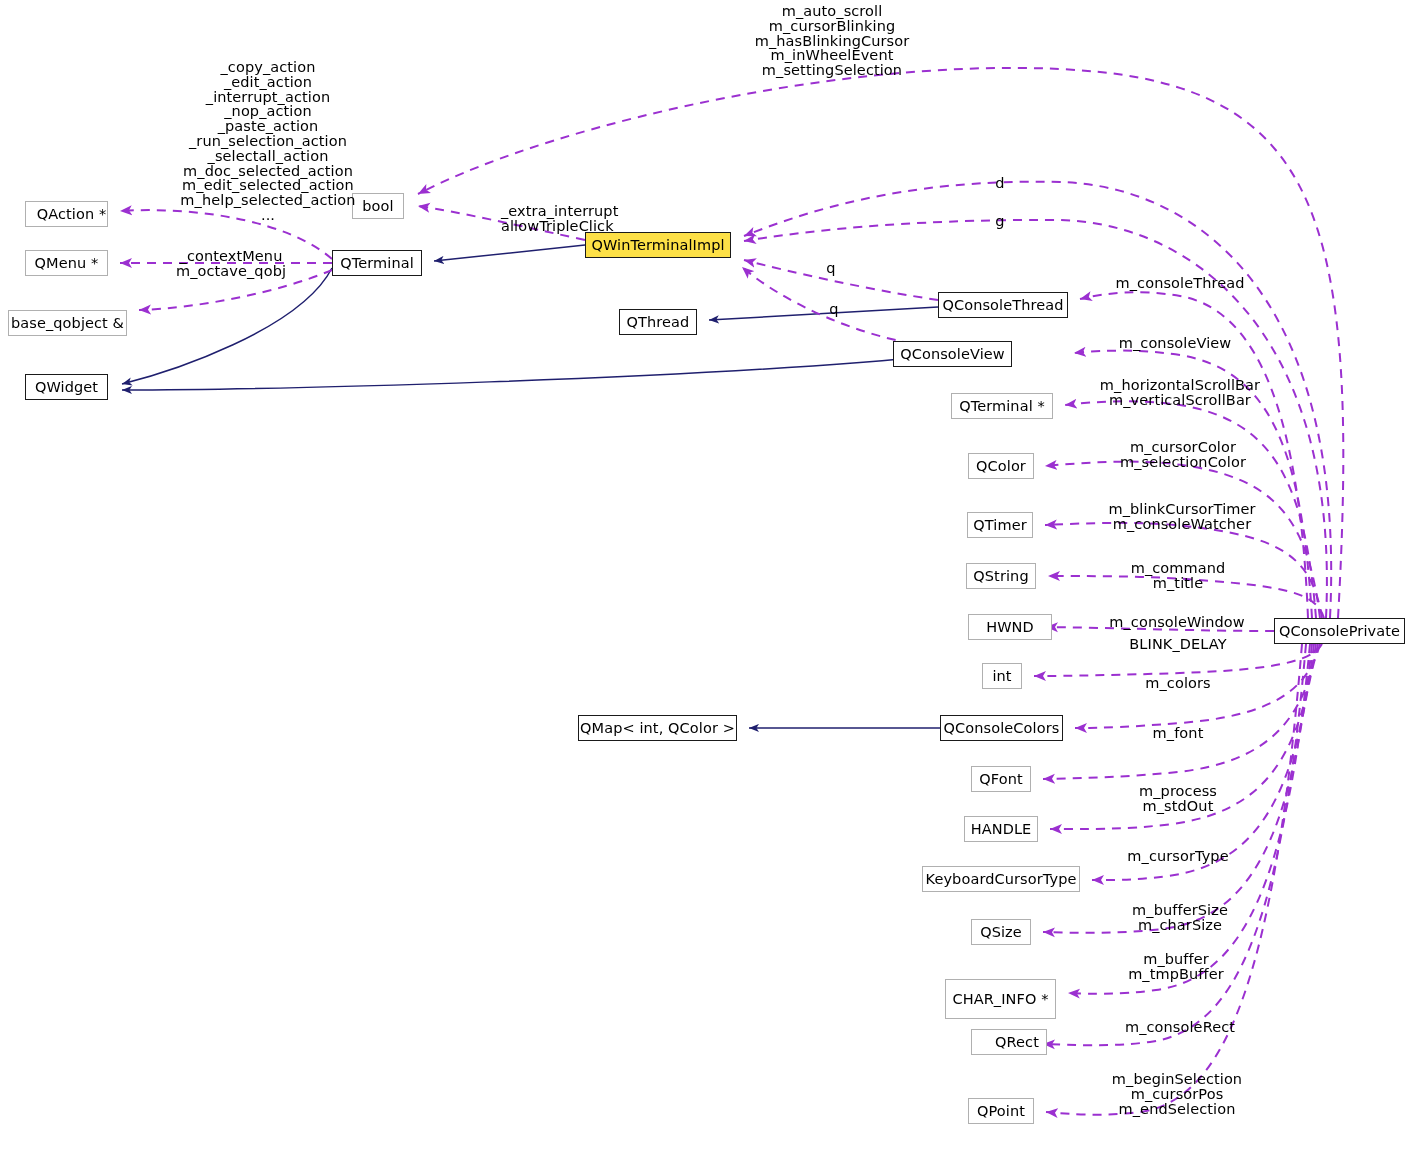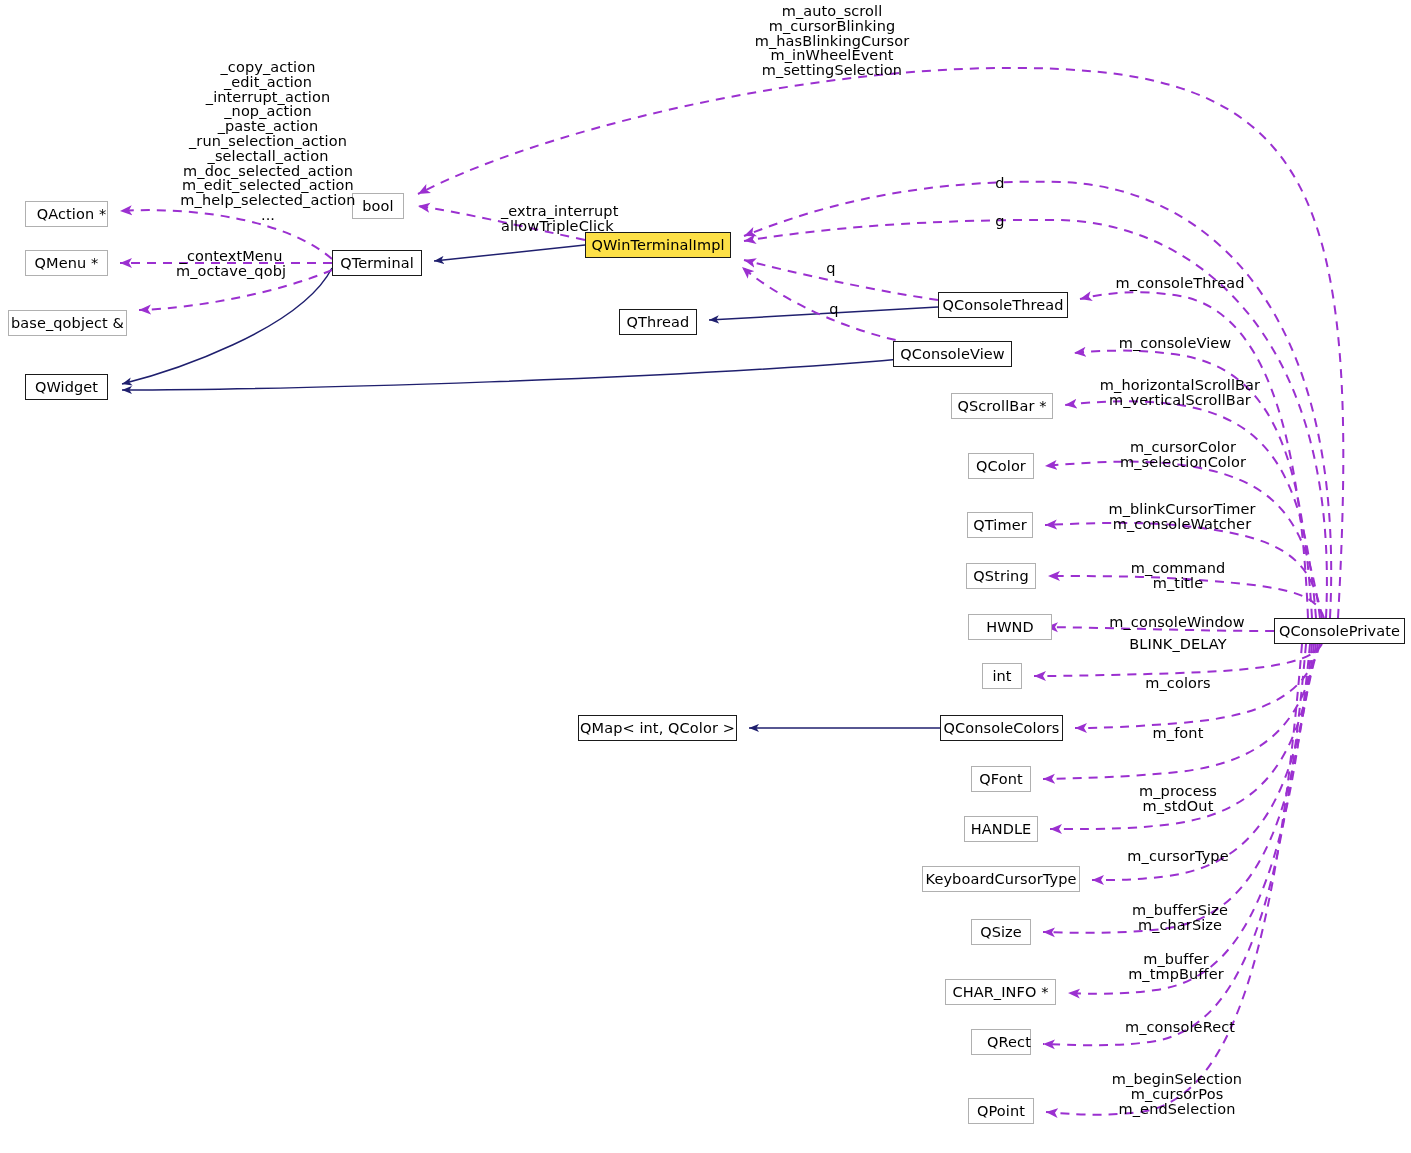--- a/index.html
+++ b/index.html
@@ -120,34 +120,34 @@
   <div class="node" style="left:25px;top:201px;width:83px;height:26px;padding-left:10px;">QAction *</div>
   <div class="node" style="left:25px;top:250px;width:83px;height:26px;">QMenu *</div>
   <div class="node" style="left:8px;top:300px;width:119px;height:26px;margin-top:10px;">base_qobject &amp;</div>
   <div class="node strong" style="left:25px;top:374px;width:83px;height:26px;">QWidget</div>
   <div class="node" style="left:352px;top:187px;width:52px;height:26px;margin-top:6px;">bool</div>
   <div class="node strong" style="left:332px;top:250px;width:90px;height:26px;">QTerminal</div>
   <div class="node current" style="left:585px;top:232px;width:146px;height:26px;">QWinTerminalImpl</div>
   <div class="node strong" style="left:619px;top:309px;width:78px;height:26px;">QThread</div>
   <div class="node strong" style="left:938px;top:292px;width:130px;height:26px;">QConsoleThread</div>
   <div class="node strong" style="left:893px;top:341px;width:119px;height:26px;">QConsoleView</div>
-  <div class="node" style="left:951px;top:393px;width:102px;height:26px;">QScrollBar *</div>
+  <div class="node" style="left:951px;top:393px;width:102px;height:26px;">QTerminal *</div>
   <div class="node" style="left:968px;top:453px;width:66px;height:26px;">QColor</div>
   <div class="node" style="left:967px;top:512px;width:66px;height:26px;">QTimer</div>
   <div class="node" style="left:966px;top:563px;width:70px;height:26px;">QString</div>
   <div class="node" style="left:968px;top:614px;width:84px;height:26px;">HWND</div>
   <div class="node" style="left:982px;top:663px;width:40px;height:26px;">int</div>
   <div class="node strong" style="left:578px;top:715px;width:159px;height:26px;">QMap&lt; int, QColor &gt;</div>
   <div class="node strong" style="left:940px;top:715px;width:123px;height:26px;">QConsoleColors</div>
   <div class="node" style="left:971px;top:766px;width:60px;height:26px;">QFont</div>
   <div class="node" style="left:964px;top:816px;width:74px;height:26px;">HANDLE</div>
   <div class="node" style="left:922px;top:866px;width:158px;height:26px;">KeyboardCursorType</div>
   <div class="node" style="left:971px;top:919px;width:60px;height:26px;">QSize</div>
-  <div class="node" style="left:945px;top:979px;width:111px;height:26px;">CHAR_INFO *</div>
-  <div class="node" style="left:971px;top:1029px;width:60px;height:26px;padding-left:16px;">QRect</div>
+  <div class="node" style="left:945px;top:979px;width:111px;height:40px;">CHAR_INFO *</div>
+  <div class="node" style="left:971px;top:1029px;width:76px;height:26px;padding-left:16px;">QRect</div>
   <div class="node" style="left:968px;top:1098px;width:66px;height:26px;">QPoint</div>
   <div class="node strong" style="left:1274px;top:618px;width:131px;height:26px;">QConsolePrivate</div>
 
   <div class="edge-label" style="left:229px;top:60px;margin-left:39px;">_copy_action
 _edit_action
 _interrupt_action
 _nop_action
 _paste_action
 _run_selection_action
 _selectall_action

